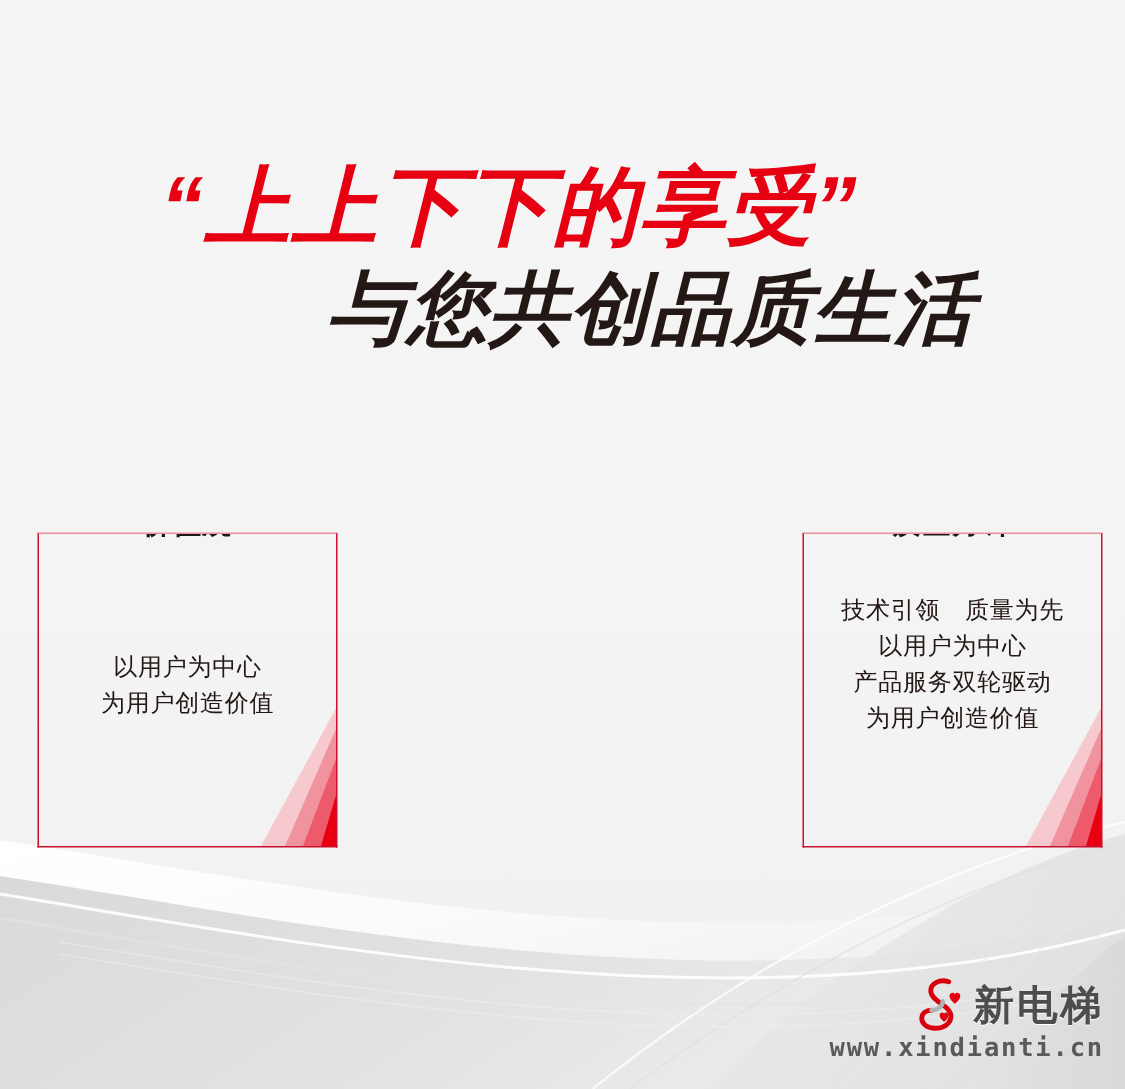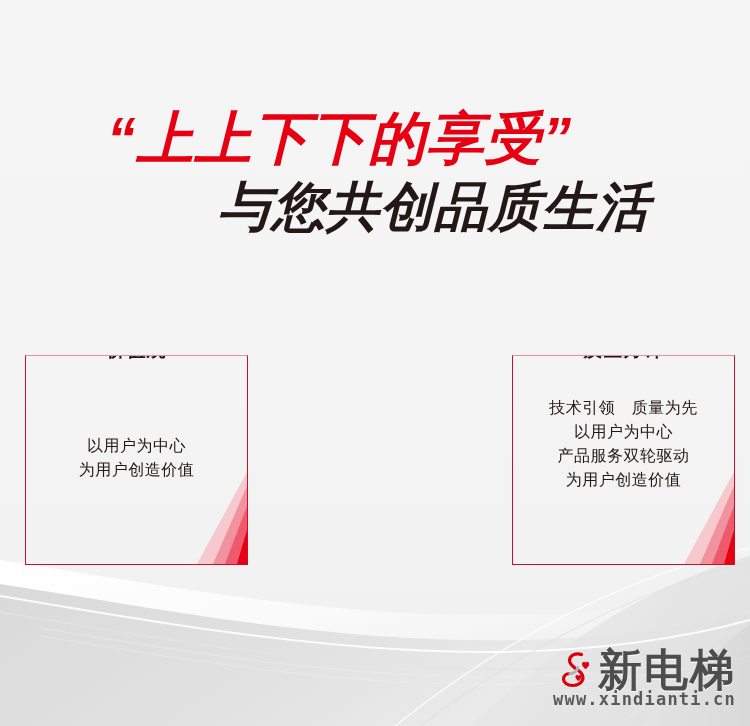--- a/index.html
+++ b/index.html
@@ -70,21 +70,21 @@
     left: 25px;
     top: 355px;
     width: 710px;
     height: 210px;
     display: flex;
     justify-content: space-between;
   }
 
   .card {
     position: relative;
-    width: 223px;
+    width: 200px;
     height: 210px;
     box-sizing: border-box;
     border: 1px solid #c8102e;
     border-top-color: #e8909c;
     background: transparent;
     overflow: hidden;
   }
 
   
   .card-title {
@@ -151,21 +151,21 @@
     display: flex;
     align-items: center;
   }
   .logo-mark {
     width: 36px;
     height: 40px;
     margin-right: 5px;
   }
   .logo-word {
     color: #4d4d4d;
-    font-size: 44px;
+    font-size: 27px;
     line-height: 36px;
     font-weight: bold;
     letter-spacing: 2px;
     text-shadow: 0 1px 0 #ffffff;
   }
   .logo-url {
     margin-top: 1px;
     color: #5a5a5a;
     font-size: 17px;
     line-height: 17px;

